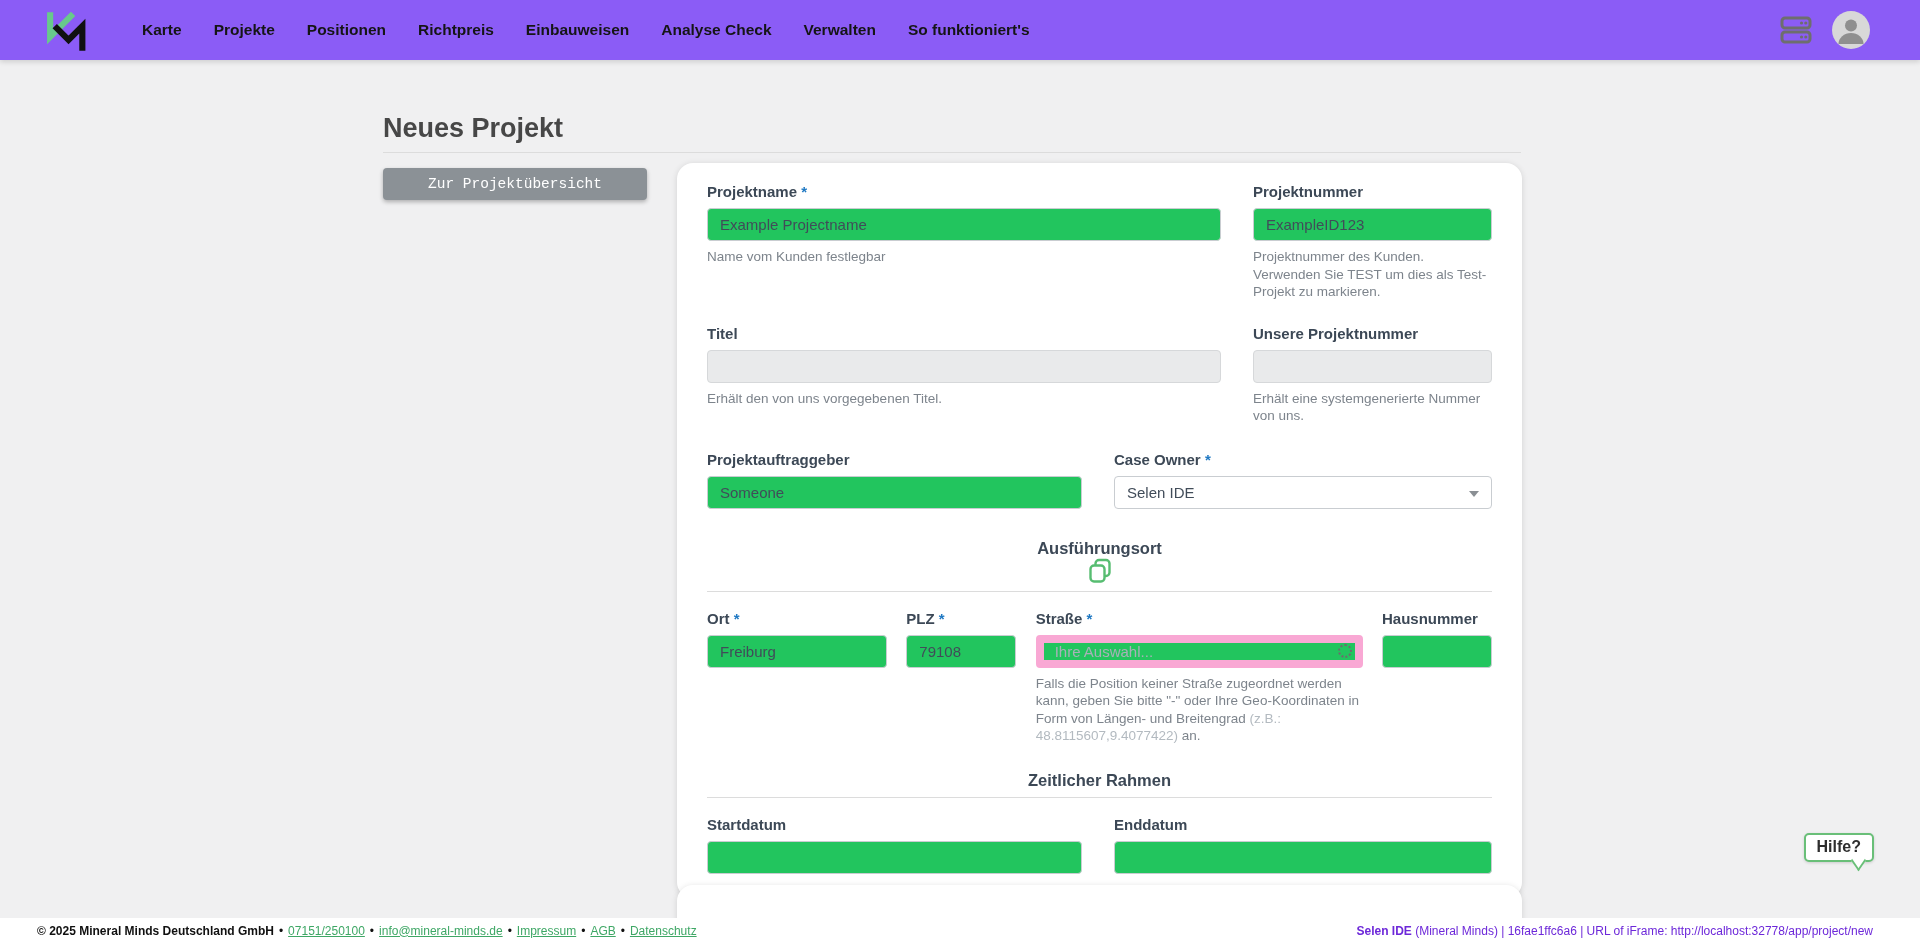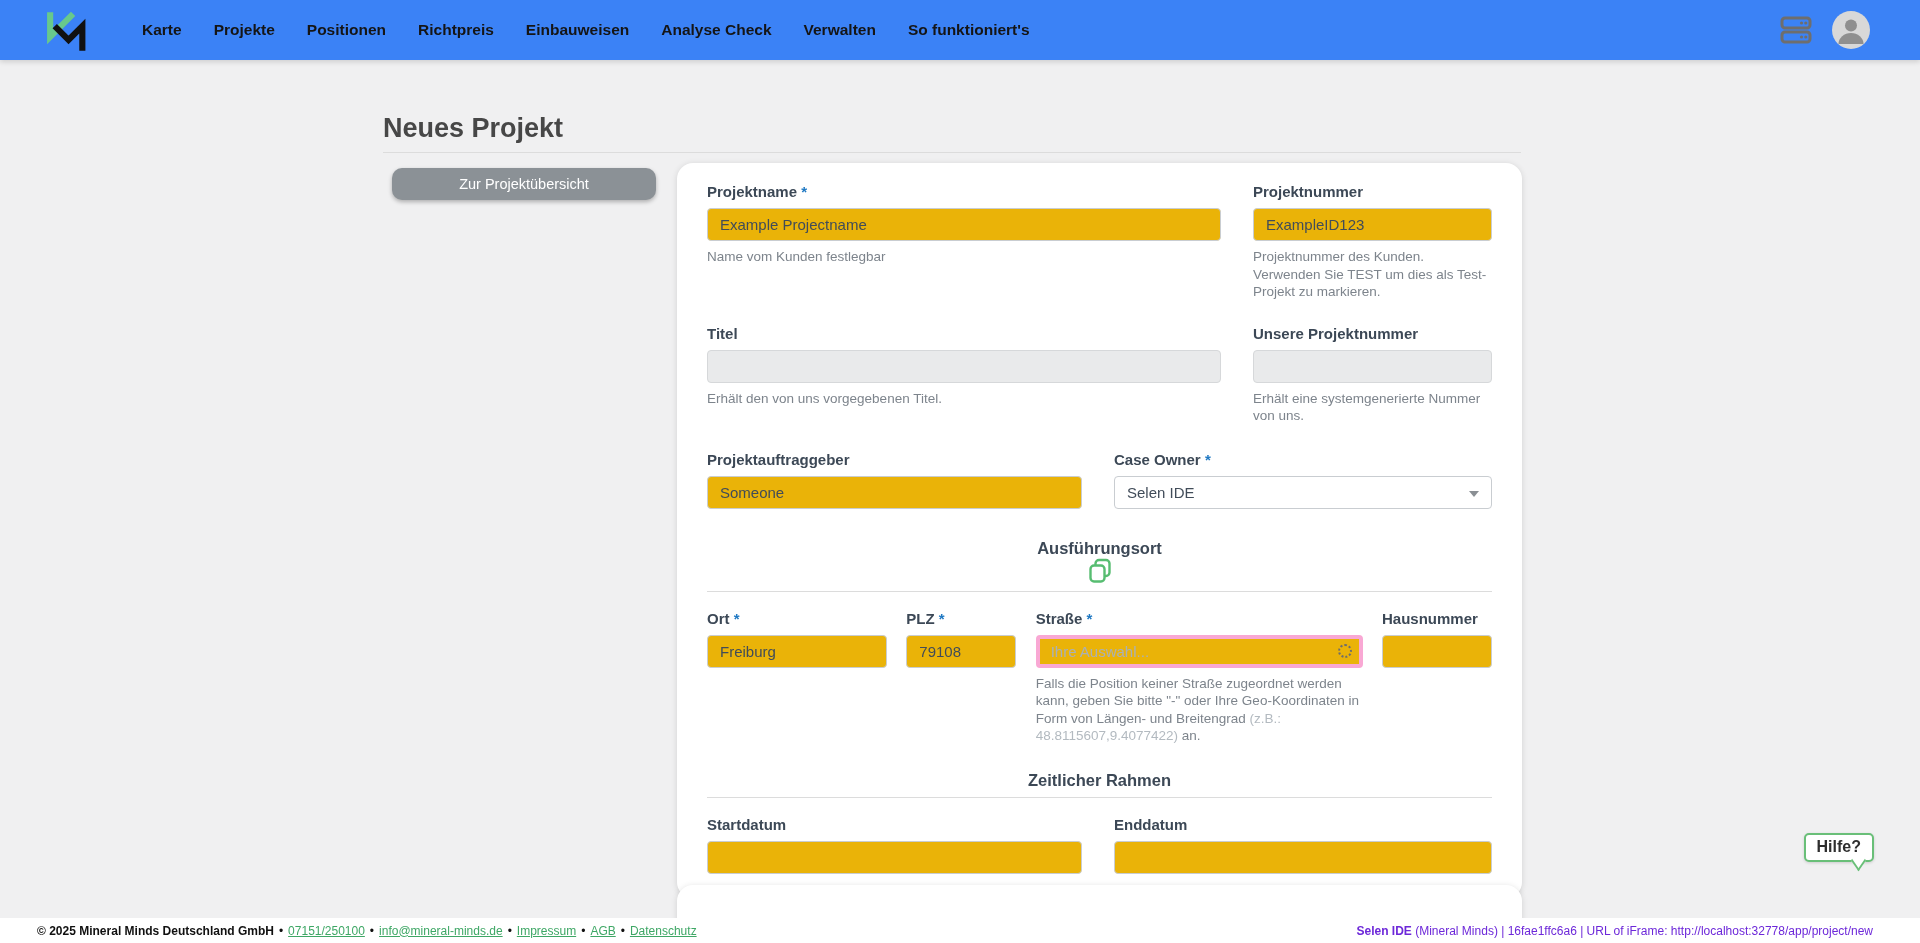--- a/index.html
+++ b/index.html
@@ -8,21 +8,21 @@
     font-family: "Liberation Sans", sans-serif;
     background:#f0f0f1;
     position:relative;
     overflow:hidden;
     color:#3c4856;
   }
 
   
   .navbar {
     position:absolute; top:0; left:0; right:0; height:60px;
-    background:#3b82f6;
+    background:#8b5cf6;
     box-shadow:0 2px 5px rgba(0,0,0,.14);
     display:flex; align-items:center;
     z-index:30;
   }
   .logo { margin-left:44px; width:46px; height:52px; display:flex; align-items:center; }
   .nav-items { display:flex; align-items:center; margin-left:36px; }
   .nav-item {
     padding:0 16px; font-size:15.5px; font-weight:700; color:#151515;
     text-decoration:none; cursor:pointer; white-space:nowrap;
   }
@@ -33,46 +33,46 @@
     display:flex; align-items:center; justify-content:center; overflow:hidden;
   }
 
   
   .content { position:absolute; top:60px; left:0; right:0; bottom:25px; overflow:hidden; }
 
   .page-title { position:absolute; left:383px; top:53px; font-size:27px; font-weight:700; color:#474747; }
   .title-divider { position:absolute; left:383px; top:92px; width:1138px; height:1px; background:#dcdcdc; }
 
   .back-btn {
-    position:absolute; left:392px; top:108px; width:264px; height:32px;
-    background:#8b9196; color:#fff; border:none; border-radius:10px;
-    font-family:Liberation Sans, sans-serif; font-size:14.5px; cursor:pointer;
+    position:absolute; left:383px; top:108px; width:264px; height:32px;
+    background:#8b9196; color:#fff; border:none; border-radius:4px;
+    font-family:Liberation Mono, monospace; font-size:14.5px; cursor:pointer;
     box-shadow:0 2px 4px rgba(0,0,0,.28);
   }
 
   .card {
     position:absolute; left:677px; width:845px; background:#fff;
     border-radius:16px; box-shadow:0 1px 6px rgba(0,0,0,.13);
   }
   .card-main { top:103px; padding:20px 30px 24px 30px; }
   .card-next { top:825px; height:70px; }
 
   .row { display:flex; justify-content:space-between; align-items:flex-start; }
   .field { display:flex; flex-direction:column; }
 
   .lbl { font-size:15px; font-weight:700; color:#3c4856; line-height:18px; margin-bottom:7px; }
   .req { color:#2079c3; font-weight:700; }
 
   .inp {
     height:33px; width:100%; border:1px solid #c9cdd1; border-radius:4px;
     padding:0 12px; font-family:"Liberation Sans",sans-serif;
-    font-size:15px; color:#414c59; background:#eab308; outline:none;
+    font-size:15px; color:#414c59; background:#22c55e; outline:none;
   }
   .inp:disabled, .inp.disabled { background:#e9eaeb; border-color:#d6d8da; }
-  .inp.focused { border:4px solid #f9a8d4; padding:0 11px; }
+  .inp.focused { border:8px solid #f9a8d4; padding:0 11px; }
   .inp::placeholder { color:#a9b0b8; }
 
   .hint { margin-top:7px; font-size:13.5px; line-height:17.5px; color:#7d848c; }
   .hint .light { color:#b3bac0; }
 
   .select-box {
     height:33px; border:1px solid #c9cdd1; border-radius:4px; background:#fff;
     display:flex; align-items:center; padding:0 12px; font-size:15px; color:#414c59;
     cursor:pointer; position:relative;
   }

